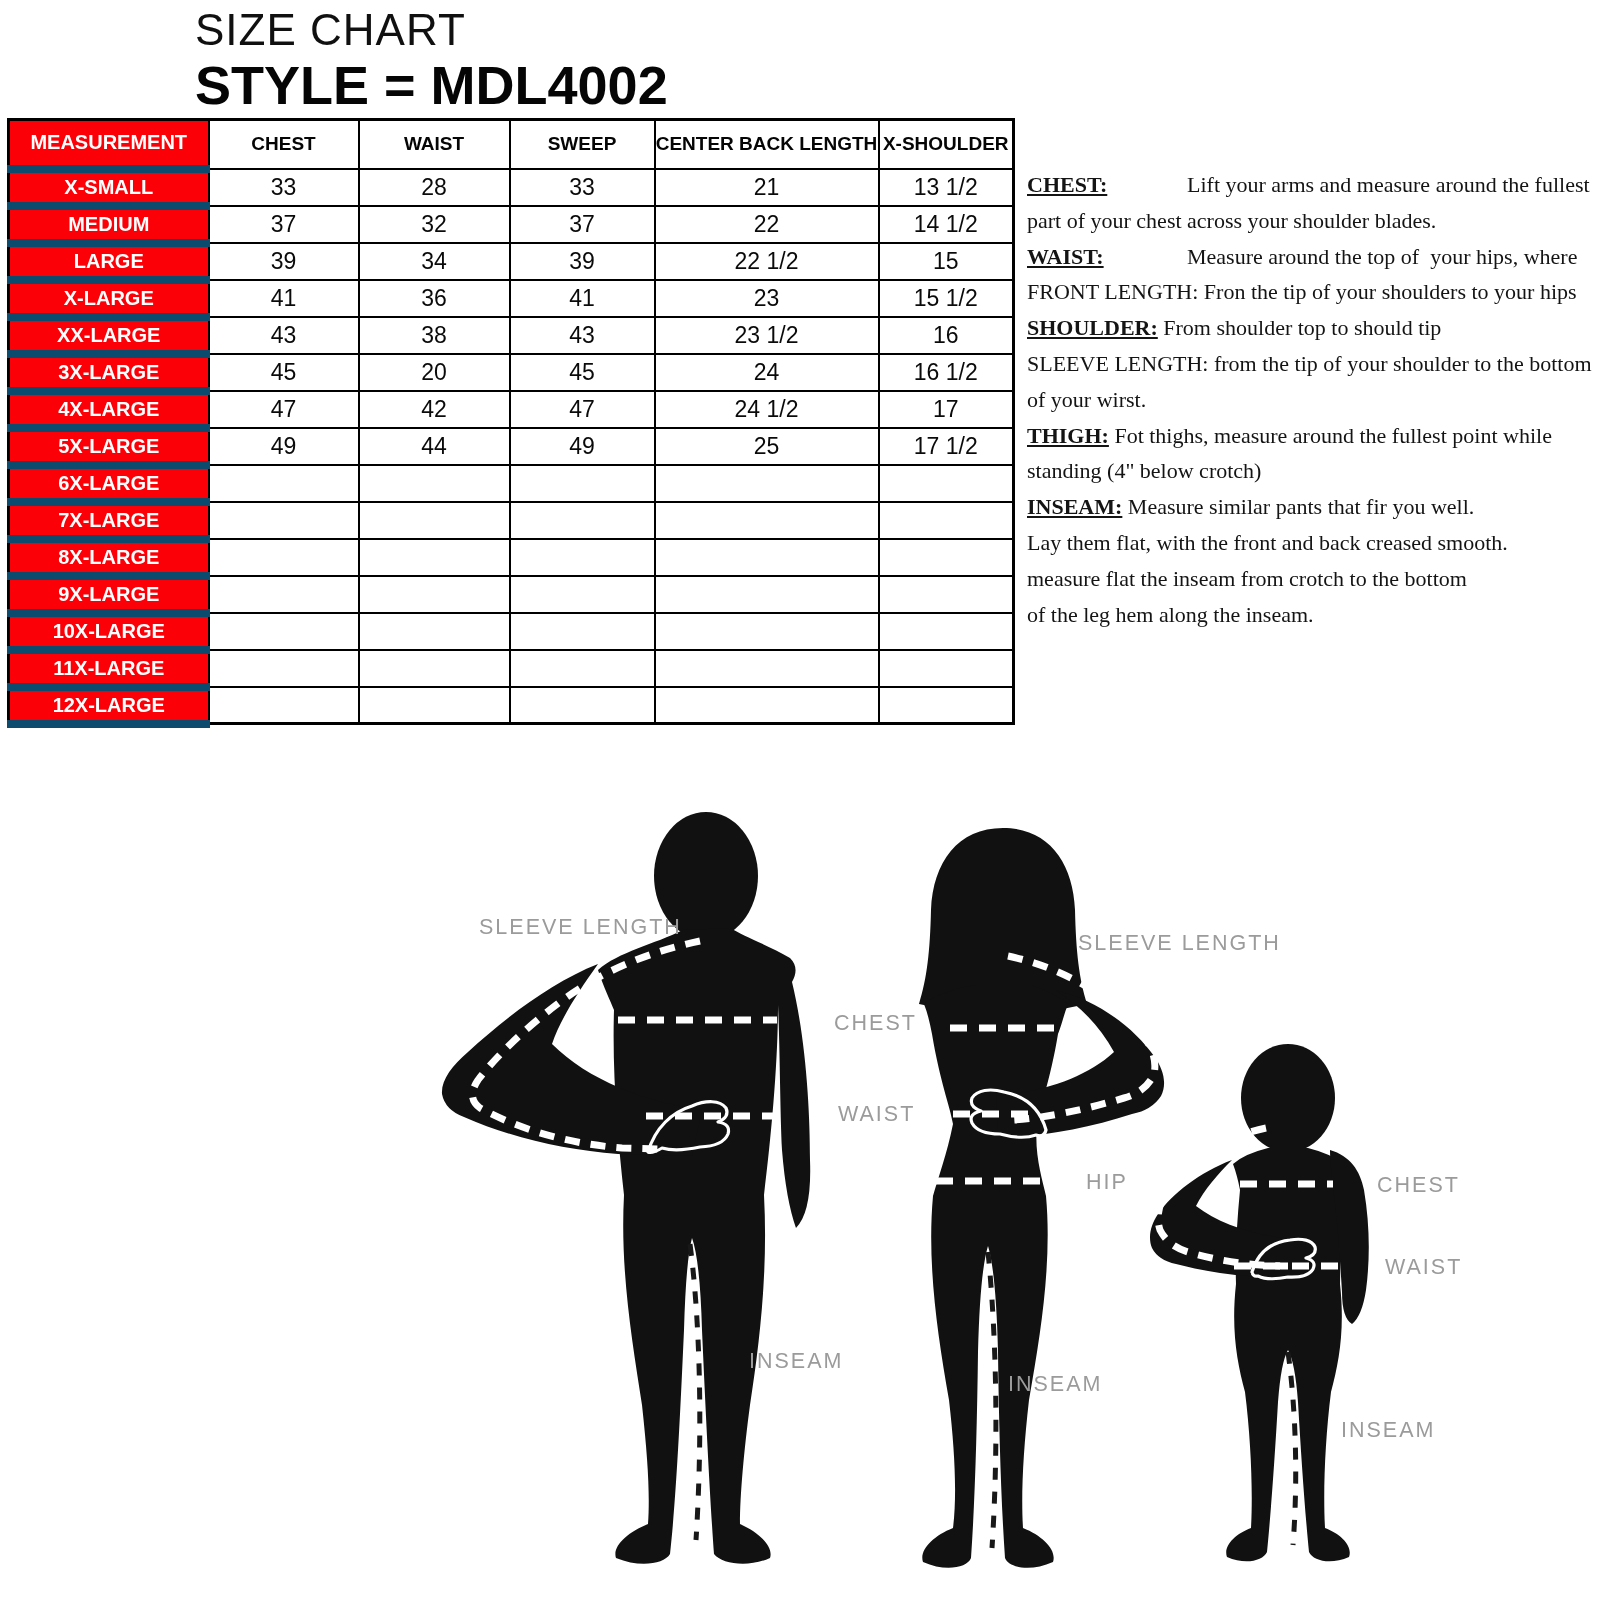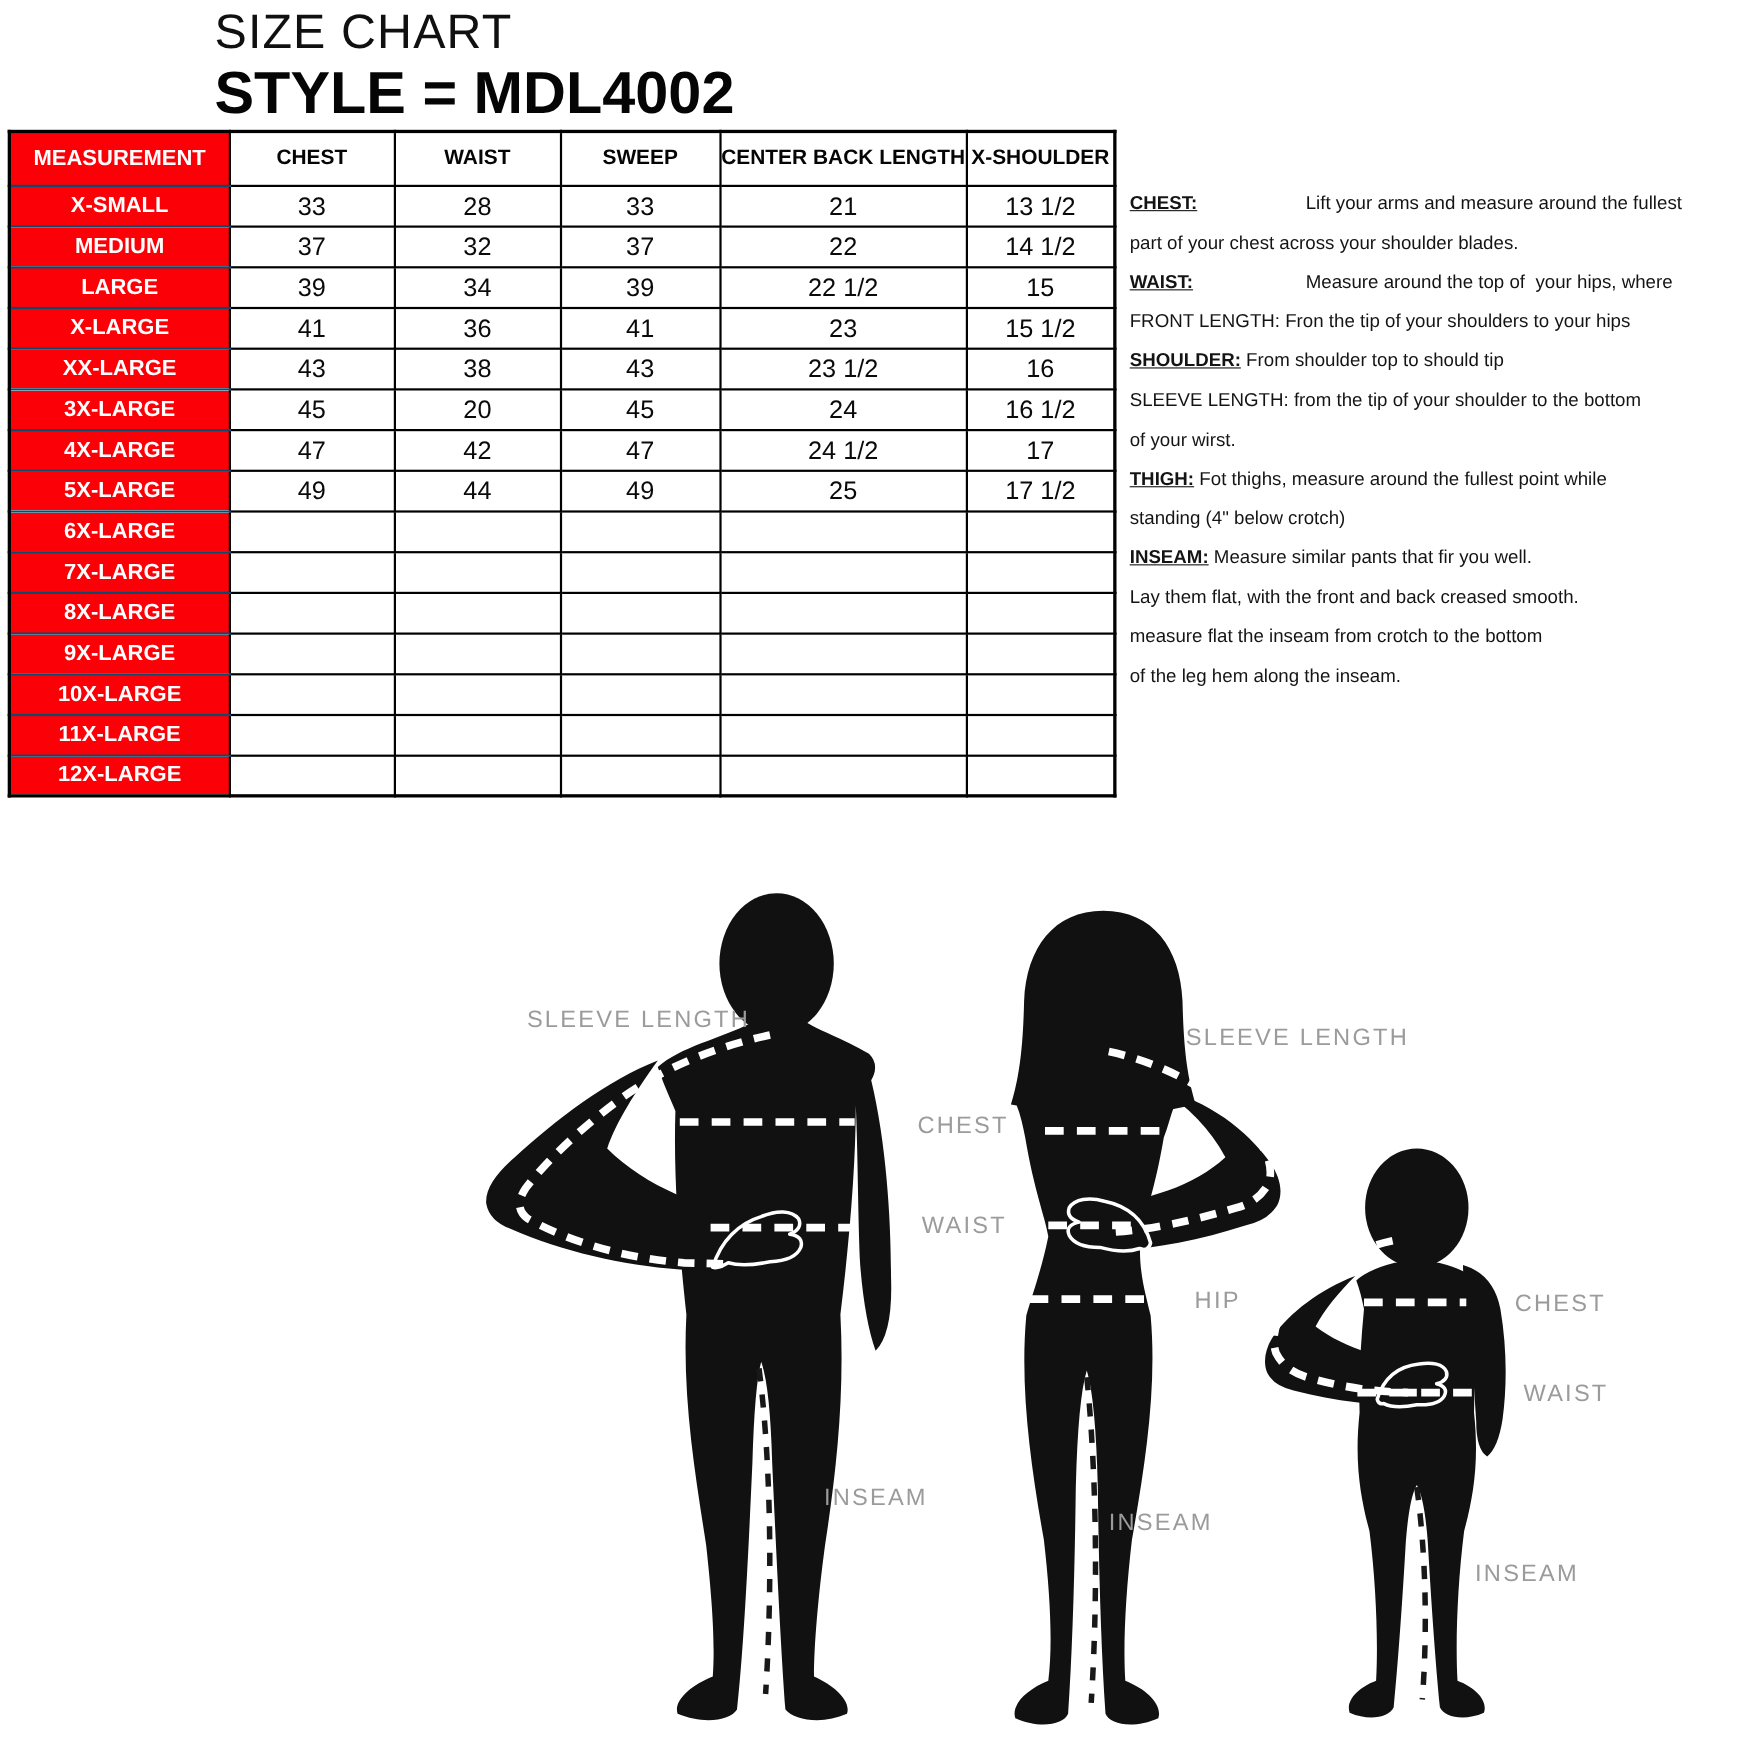--- a/index.html
+++ b/index.html
@@ -10,26 +10,26 @@
   .doc-title{margin:0;font-size:44px;font-weight:400;letter-spacing:1px;line-height:52px;color:#101010;}
   .doc-subtitle{margin:4px 0 0 0;font-size:54px;font-weight:700;line-height:50px;color:#050505;}
 
   
   table.size-table{position:absolute;left:7px;top:118px;border-collapse:collapse;table-layout:fixed;
     border:3px solid #000;background:#fff;}
   .size-table th,.size-table td{border:2px solid #000;text-align:center;vertical-align:middle;padding:0;overflow:hidden;white-space:nowrap;}
   .size-table thead tr{height:49px;}
   .size-table tbody tr{height:37px;border-radius:15px;}
   .size-table .head-cell{font-size:19px;font-weight:700;color:#050505;background:#fff;}
-  .size-table .red-cell{background:var(--table-red,#fb0007);color:#fff;font-weight:700;font-size:20px;border-bottom:2px solid #0c4a6e;}
+  .size-table .red-cell{background:var(--table-red,#fb0007);color:#fff;font-weight:700;font-size:20px;border-bottom:8px solid #0c4a6e;}
   .size-table td{font-size:23px;font-weight:400;color:#0a0a0a;}
 
   
   .instructions{position:absolute;left:1027px;top:167px;width:555px;}
-  .instr-line{line-height:35.8px;font-size:17px;white-space:nowrap;}
+  .instr-line{line-height:35.8px;font-size:22px;white-space:nowrap;font-family:Liberation Serif, serif;}
   .instr-label{font-weight:700;text-decoration:underline;}
   .instr-label.tabbed{display:inline-block;width:160px;text-decoration:underline;}
   .instr-text{white-space:pre;}
 
   
   svg.figures{position:absolute;left:0;top:0;}
   .sil{fill:var(--silhouette,#111);stroke:none;}
   .hand{fill:none;stroke:#fff;stroke-width:3.2;stroke-linejoin:round;stroke-linecap:round;}
   .wdash{fill:none;stroke:#fff;stroke-width:7;stroke-dasharray:17 12;stroke-linecap:butt;}
   .wsleeve{fill:none;stroke:#fff;stroke-width:7;stroke-dasharray:15 11;stroke-linecap:butt;}

